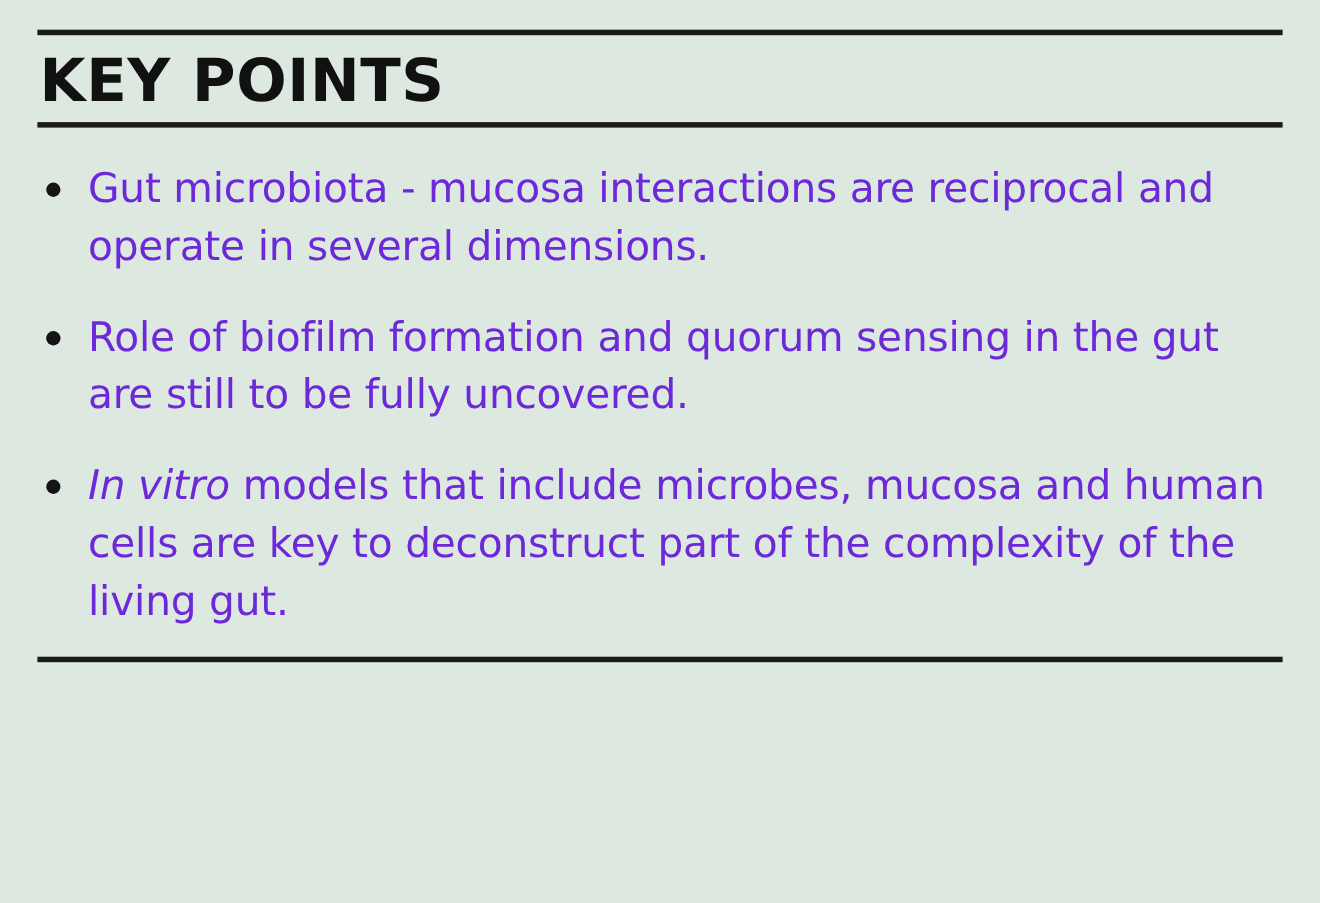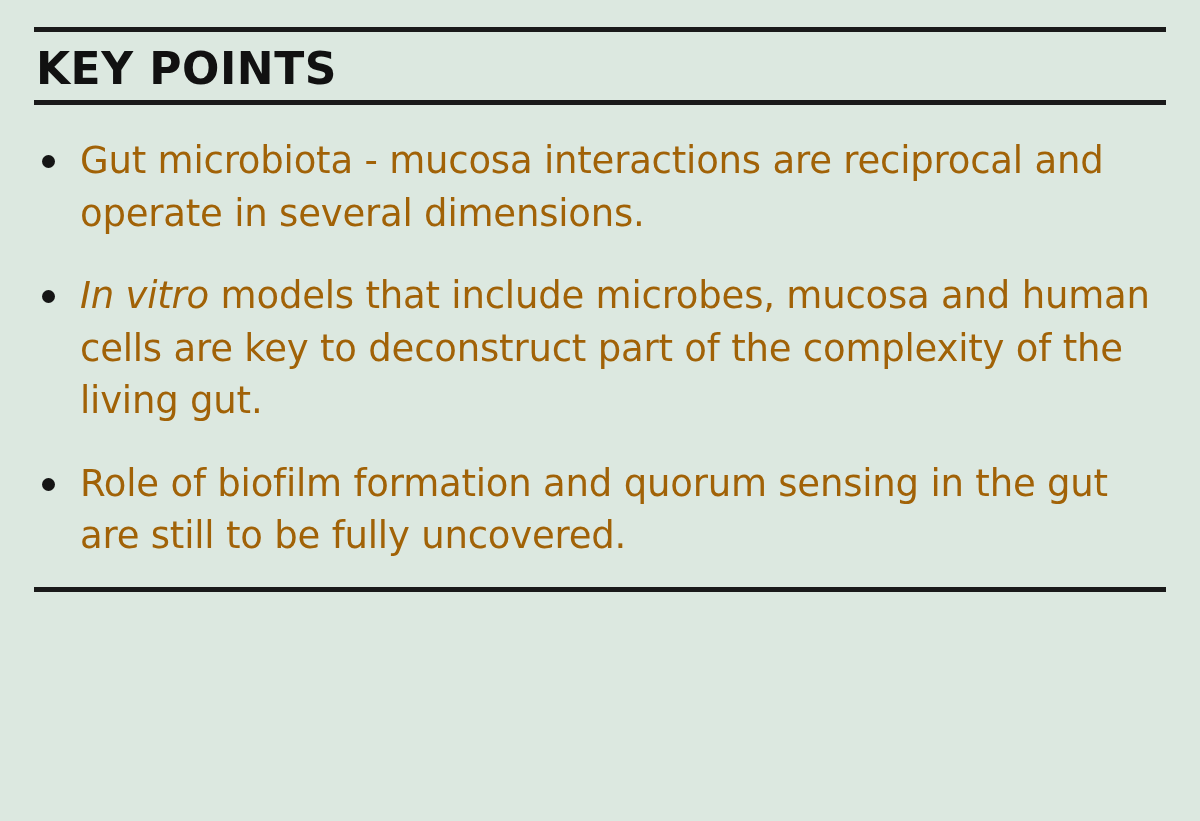--- a/index.html
+++ b/index.html
@@ -33,40 +33,40 @@
     height: 5px;
     margin-top: 8px;
   }
   .rule-bottom {
     height: 5px;
     margin-top: 24px;
   }
   .title {
     font-family: "DejaVu Sans", sans-serif;
     font-weight: bold;
-    font-size: 44px;
+    font-size: 54px;
     line-height: 1.05;
     letter-spacing: 0.5px;
     color: #111111;
     margin: 14px 0 0 2px;
   }
   ul.points {
     list-style: none;
     margin: 0;
     padding: 0;
     margin-top: 30px;
   }
   ul.points li {
     position: relative;
     padding-left: 46px;
     margin-bottom: 30px;
     font-family: "DejaVu Sans", sans-serif;
     font-size: 37px;
     line-height: 1.42;
-    color: #a16207;
+    color: #6d28d9;
     letter-spacing: -0.2px;
   }
   ul.points li:last-child {
     margin-bottom: 0;
   }
   ul.points li .bullet {
     position: absolute;
     left: 8px;
     top: 20px;
     width: 13px;
@@ -89,23 +89,23 @@
 
   <div class="rule rule-under-title"></div>
 
   <ul class="points">
     <li>
       <span class="bullet"></span>
       <span>Gut microbiota - mucosa interactions are reciprocal and operate in several dimensions.</span>
     </li>
     <li>
       <span class="bullet"></span>
-      <em class="italic">In vitro</em><span> models that include microbes, mucosa and human cells are key to deconstruct part of the complexity of the living gut.</span>
+      <span>Role of biofilm formation and quorum sensing in the gut are still to be fully uncovered.</span>
     </li>
     <li>
       <span class="bullet"></span>
-      <span>Role of biofilm formation and quorum sensing in the gut are still to be fully uncovered.</span>
+      <em class="italic">In vitro</em><span> models that include microbes, mucosa and human cells are key to deconstruct part of the complexity of the living gut.</span>
     </li>
   </ul>
 
   <div class="rule rule-bottom"></div>
 
 </div>
 
 </body></html>

